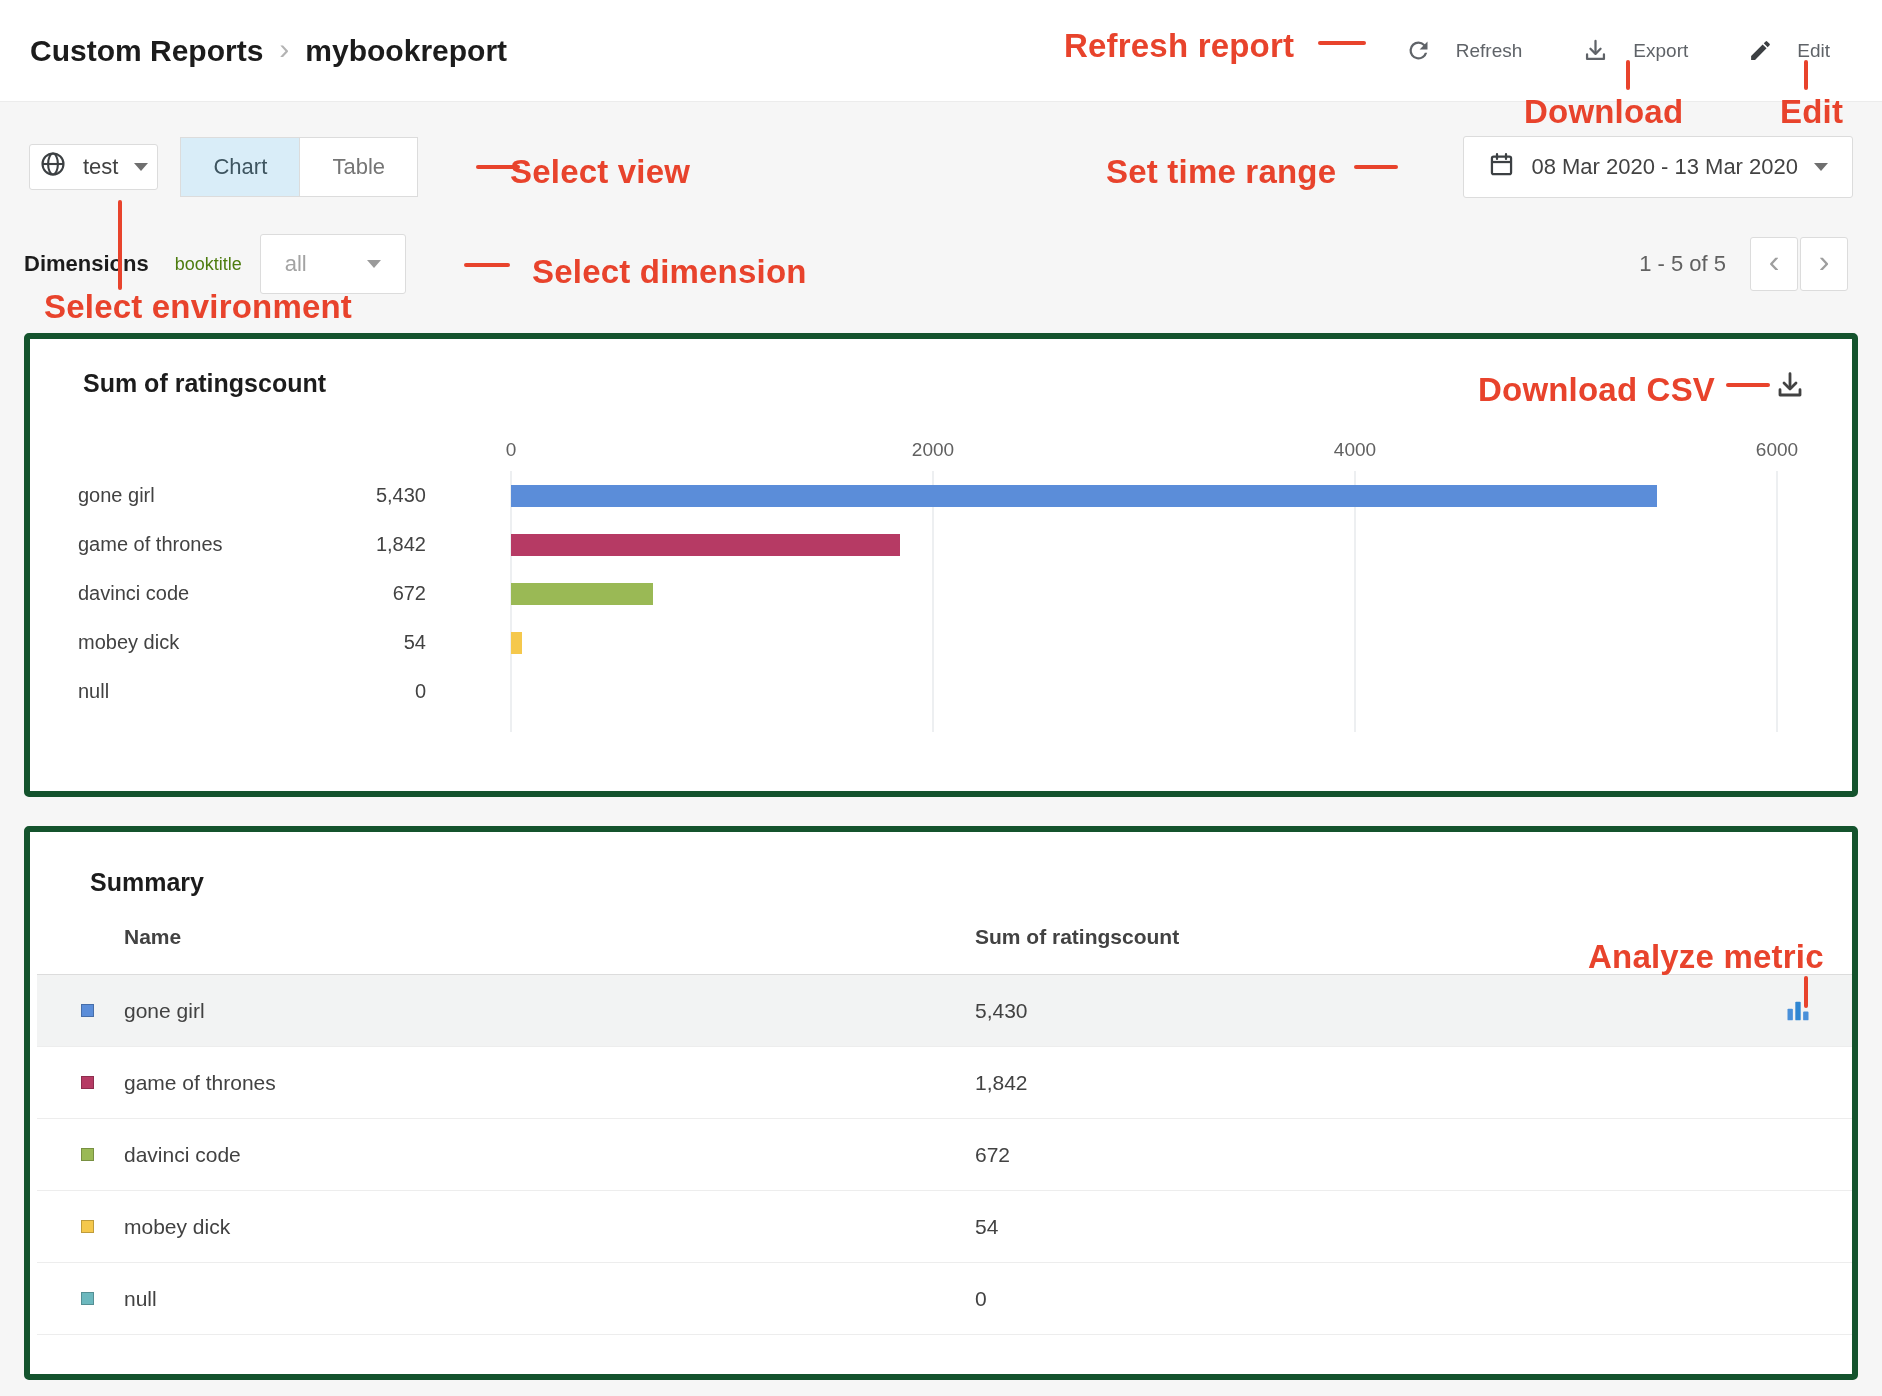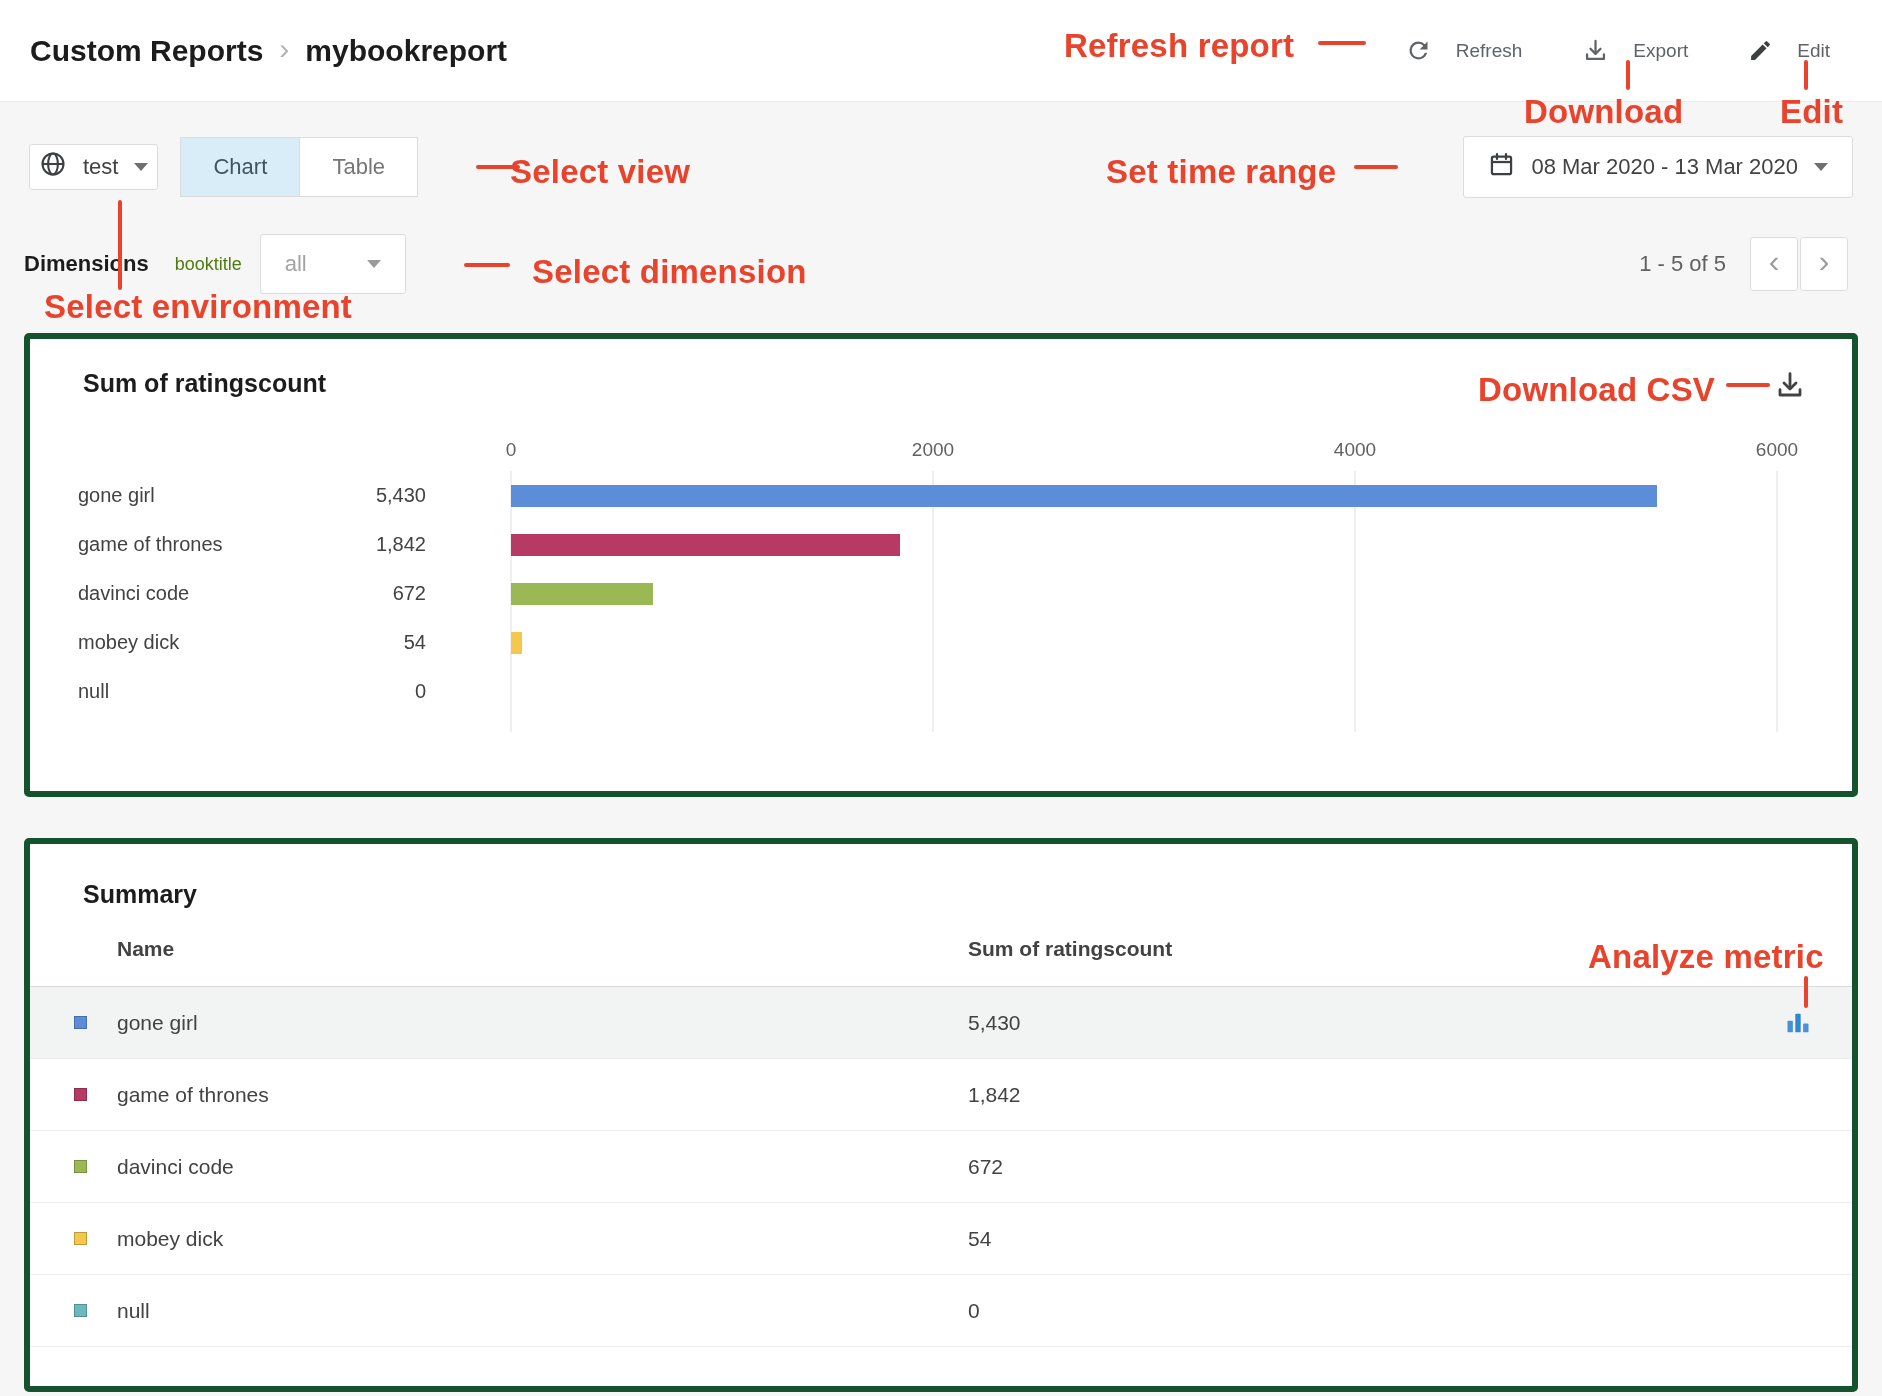--- a/index.html
+++ b/index.html
@@ -83,21 +83,21 @@
   .chart-gridlines { position:absolute; left:433px; right:0; top:36px; bottom:0; z-index:0; }
   .gridline { position:absolute; top:0; bottom:0; width:1px; background:#dcdfe3; transform:translateX(-0.5px); }
   .chart-rows { position:relative; z-index:1; }
   .chart-row { display:flex; align-items:center; height:49px; }
   .chart-row-label { width:220px; font-size:20px; color:#424242; }
   .chart-row-value { width:128px; text-align:right; font-size:20px; color:#424242; }
   .chart-row-track { flex:1; margin-left:85px; height:22px; position:relative; }
   .chart-bar { position:absolute; left:0; top:0; height:100%; }
 
   
-  .summary-card { margin-top:41px; height:554px; }
+  .summary-card { margin-top:29px; height:554px;padding-left:7px; }
   .summary-title { font-size:25px; font-weight:bold; color:#1c1c1c; padding:36px 0 0 53px; }
   .summary-table { margin-top:28px; }
   .summary-header {
     display:flex; height:50px; padding:0 40px 0 44px;
     border-bottom:1px solid #dcdcdc; font-size:21px; font-weight:bold; color:#424242;
   }
   .sw-spacer { width:13px; margin-right:30px; }
   .col-name { width:851px; }
   .col-value { flex:1; }
   .summary-row {

